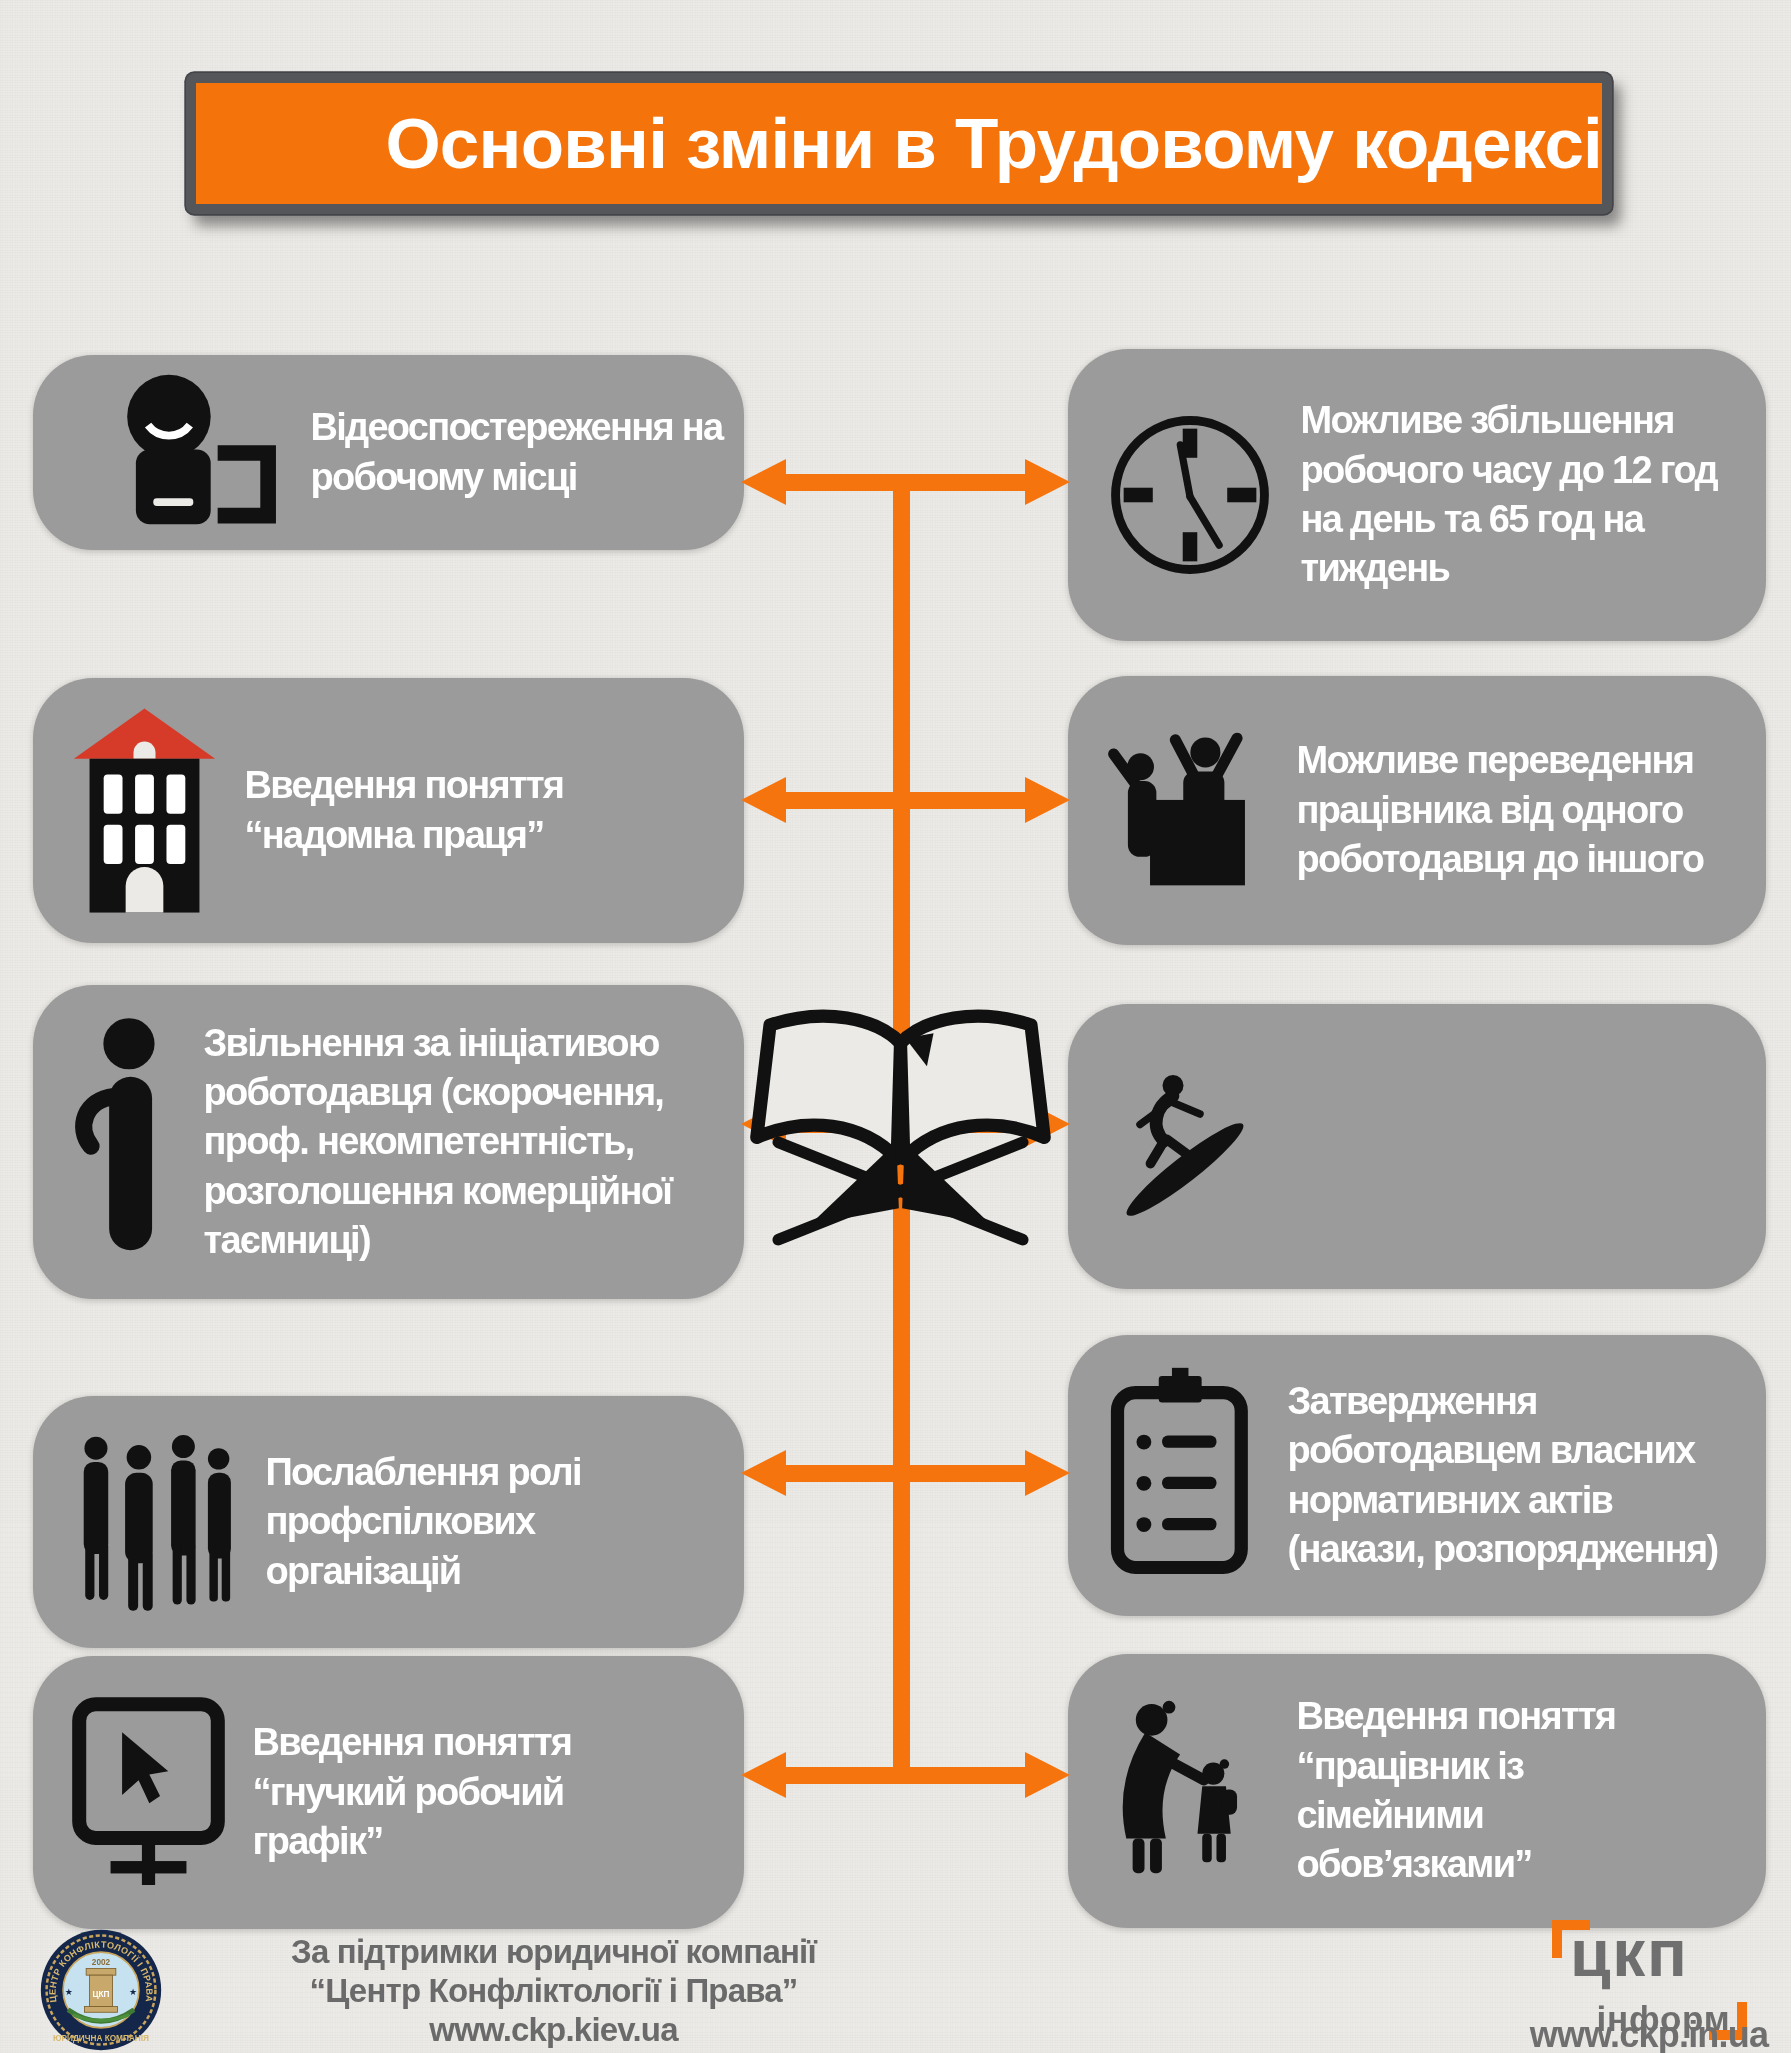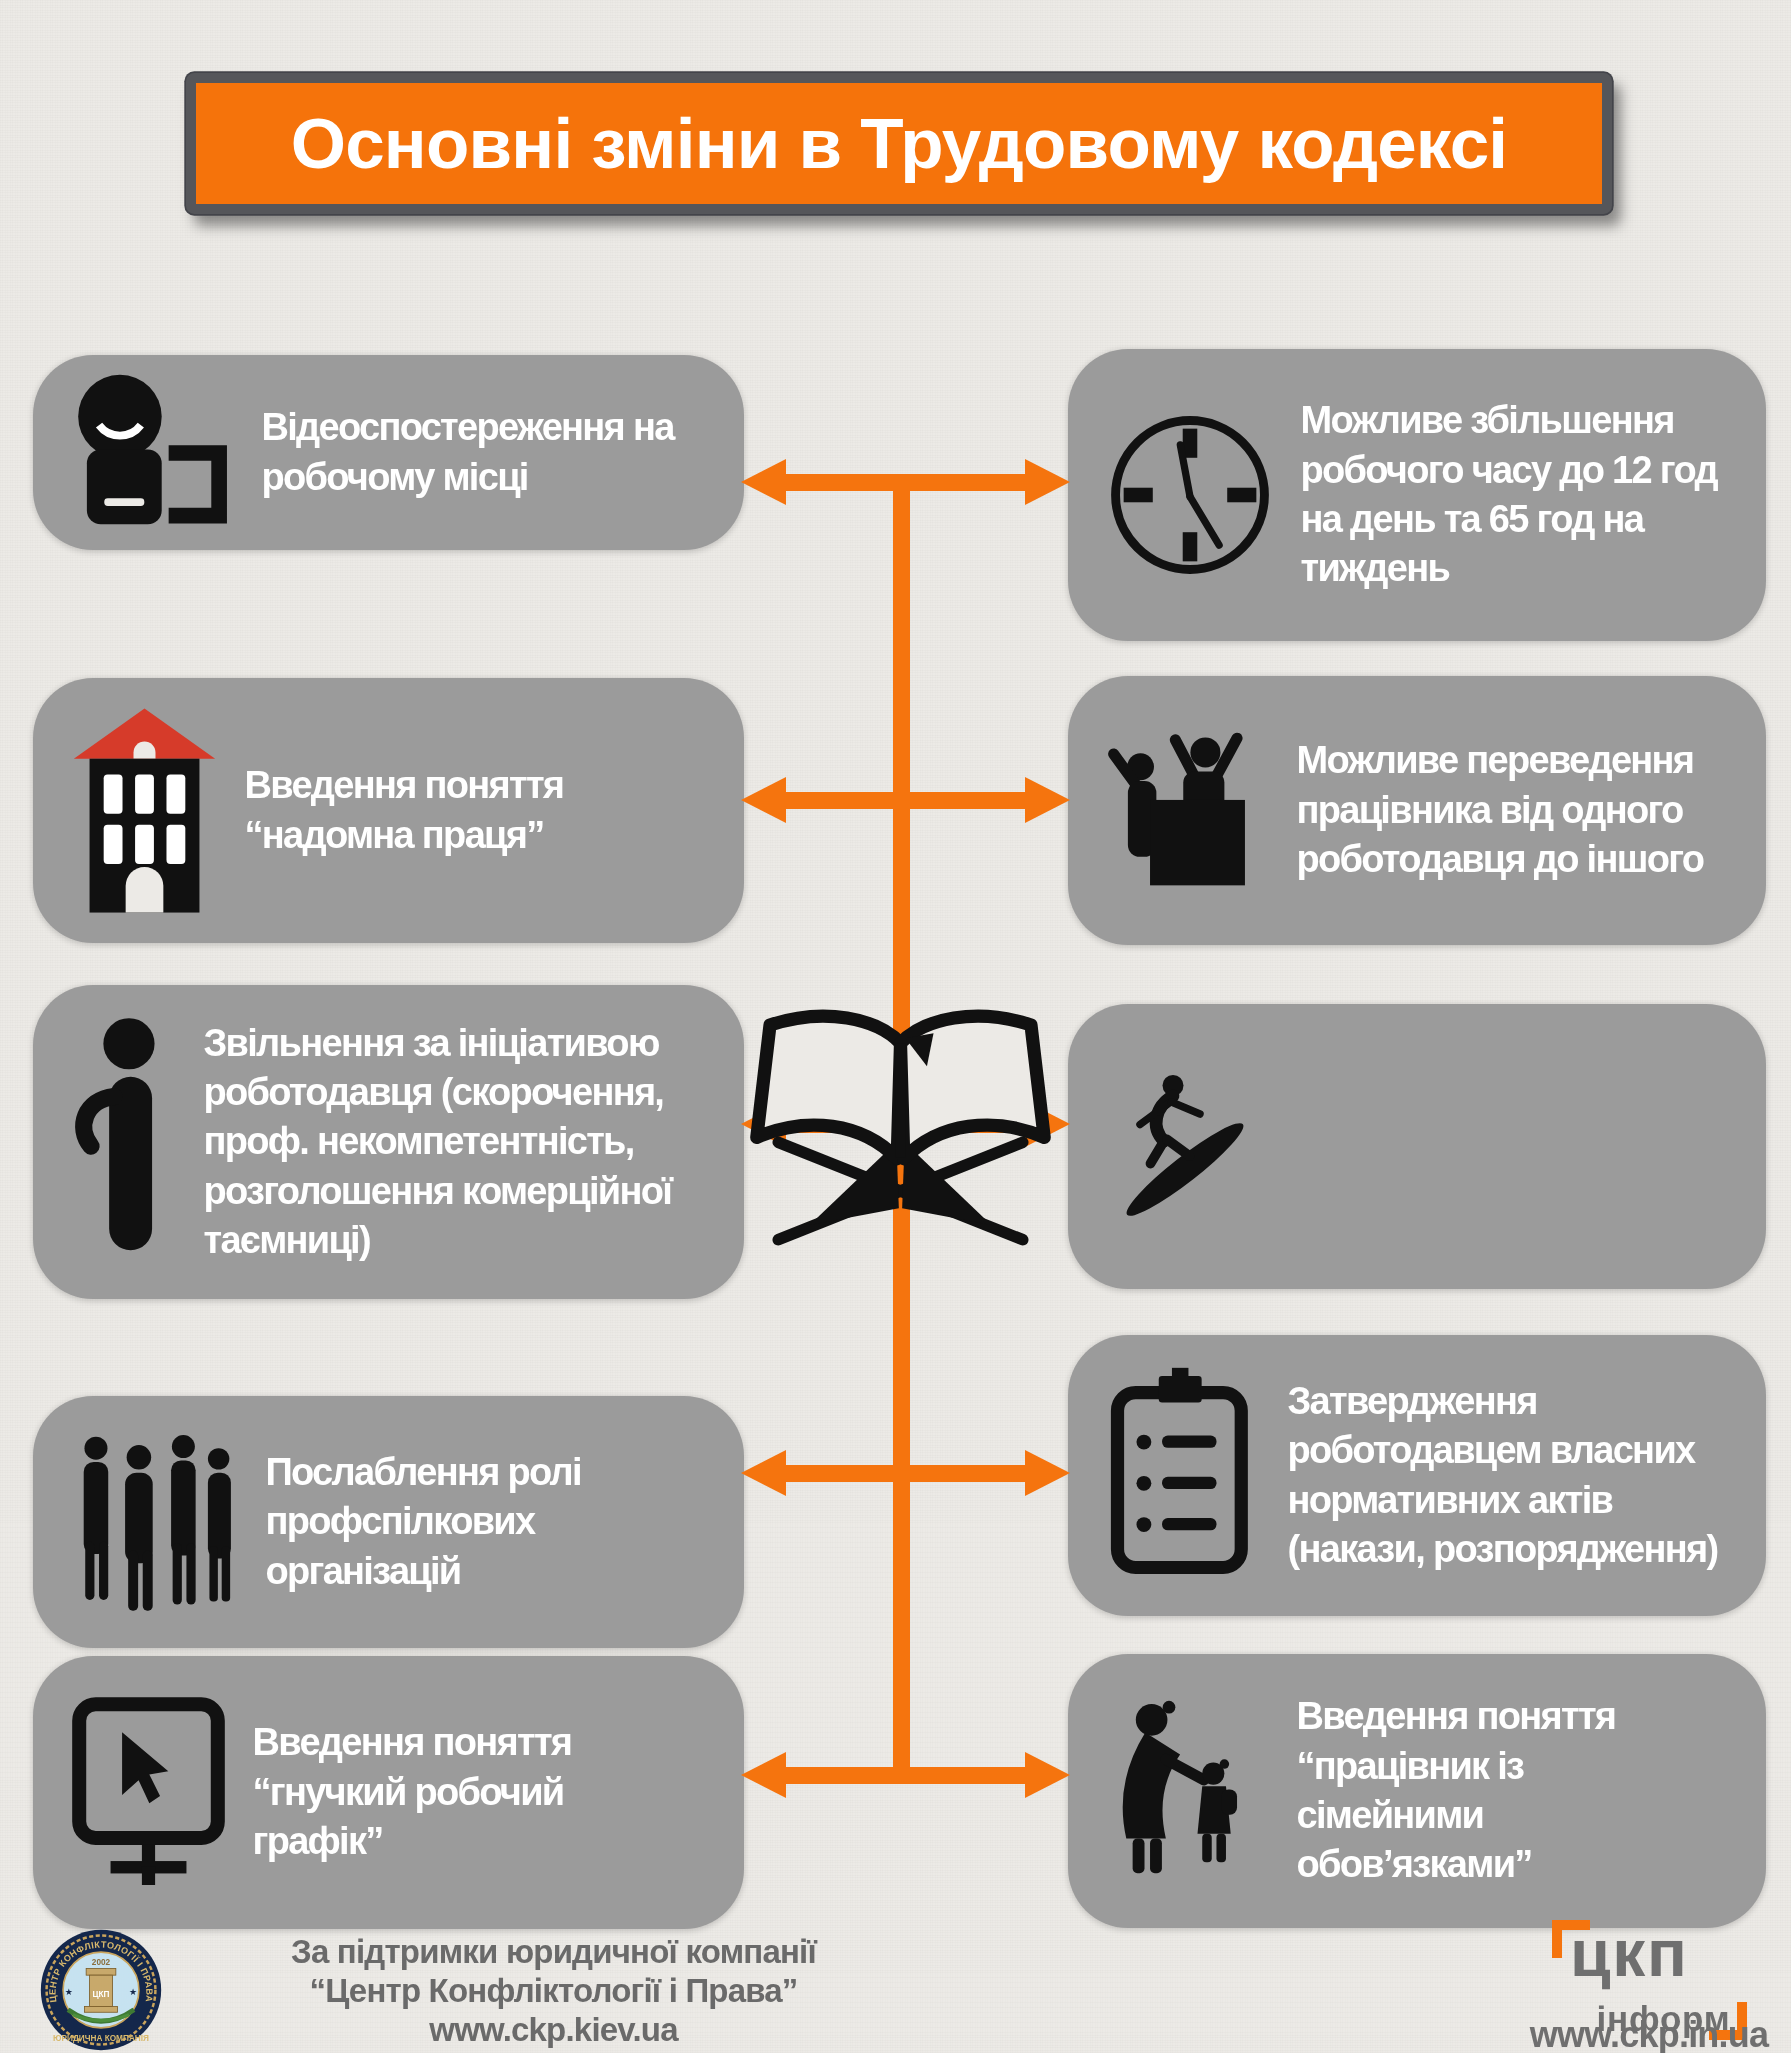--- a/index.html
+++ b/index.html
@@ -12,21 +12,21 @@
     font-family:"Liberation Sans", sans-serif;
     overflow:hidden;
   }
 
   
   .title-bar {
     position:absolute; left:186px; top:73px; width:1426px; height:141px;
     background:#F5730B; border:10.7px solid #55565A; border-radius:8.3px;
     box-sizing:border-box;
     box-shadow:0 0 0 1.7px #43444a, 8.3px 11.6px 13.2px rgba(60,60,60,0.55);
-    display:flex; align-items:center; justify-content:center;
+    display:flex; align-items:center; justify-content:flex-end;
   }
   .title-text { font-size:71px; font-weight:bold; color:#ffffff; letter-spacing:-0.8px; white-space:nowrap; }
   .subtitle {
     position:absolute; left:0; top:230px; width:1792px; text-align:center;
     font-size:40px; font-weight:bold; color:#55565A; letter-spacing:-0.8px;
   }
 
   
   .box {
     position:absolute; background:#9B9B9B; border-radius:60px;
@@ -35,21 +35,21 @@
     box-shadow:0 1.7px 6.6px rgba(0,0,0,0.18);
   }
   .box .icon { flex:0 0 auto; display:flex; align-items:center; justify-content:center; }
   .box .txt {
     color:#ffffff; font-weight:bold; font-size:38px; line-height:1.3;
     letter-spacing:-1.7px; white-space:pre; margin-left:21.5px;
   }
   .box-left  { left:33px;  width:711px; }
   .box-right { left:1068px; width:698px; }
 
-  .l1 { top:355px;  height:195px; }
+  .l1 { top:355px;  height:195px;justify-content:flex-end; }
   .r1 { top:349px;  height:292px; }
   .l2 { top:678px;  height:265px; }
   .r2 { top:676px;  height:269px; }
   .l3 { top:985px; height:314px; }
   .r3 { top:1004px; height:285px; }
   .l4 { top:1396px; height:252px; }
   .r4 { top:1335px; height:281px; }
   .l5 { top:1656px; height:273px; }
   .r5 { top:1654px; height:274px; }
   .r3 .txt { font-size:36px; }

